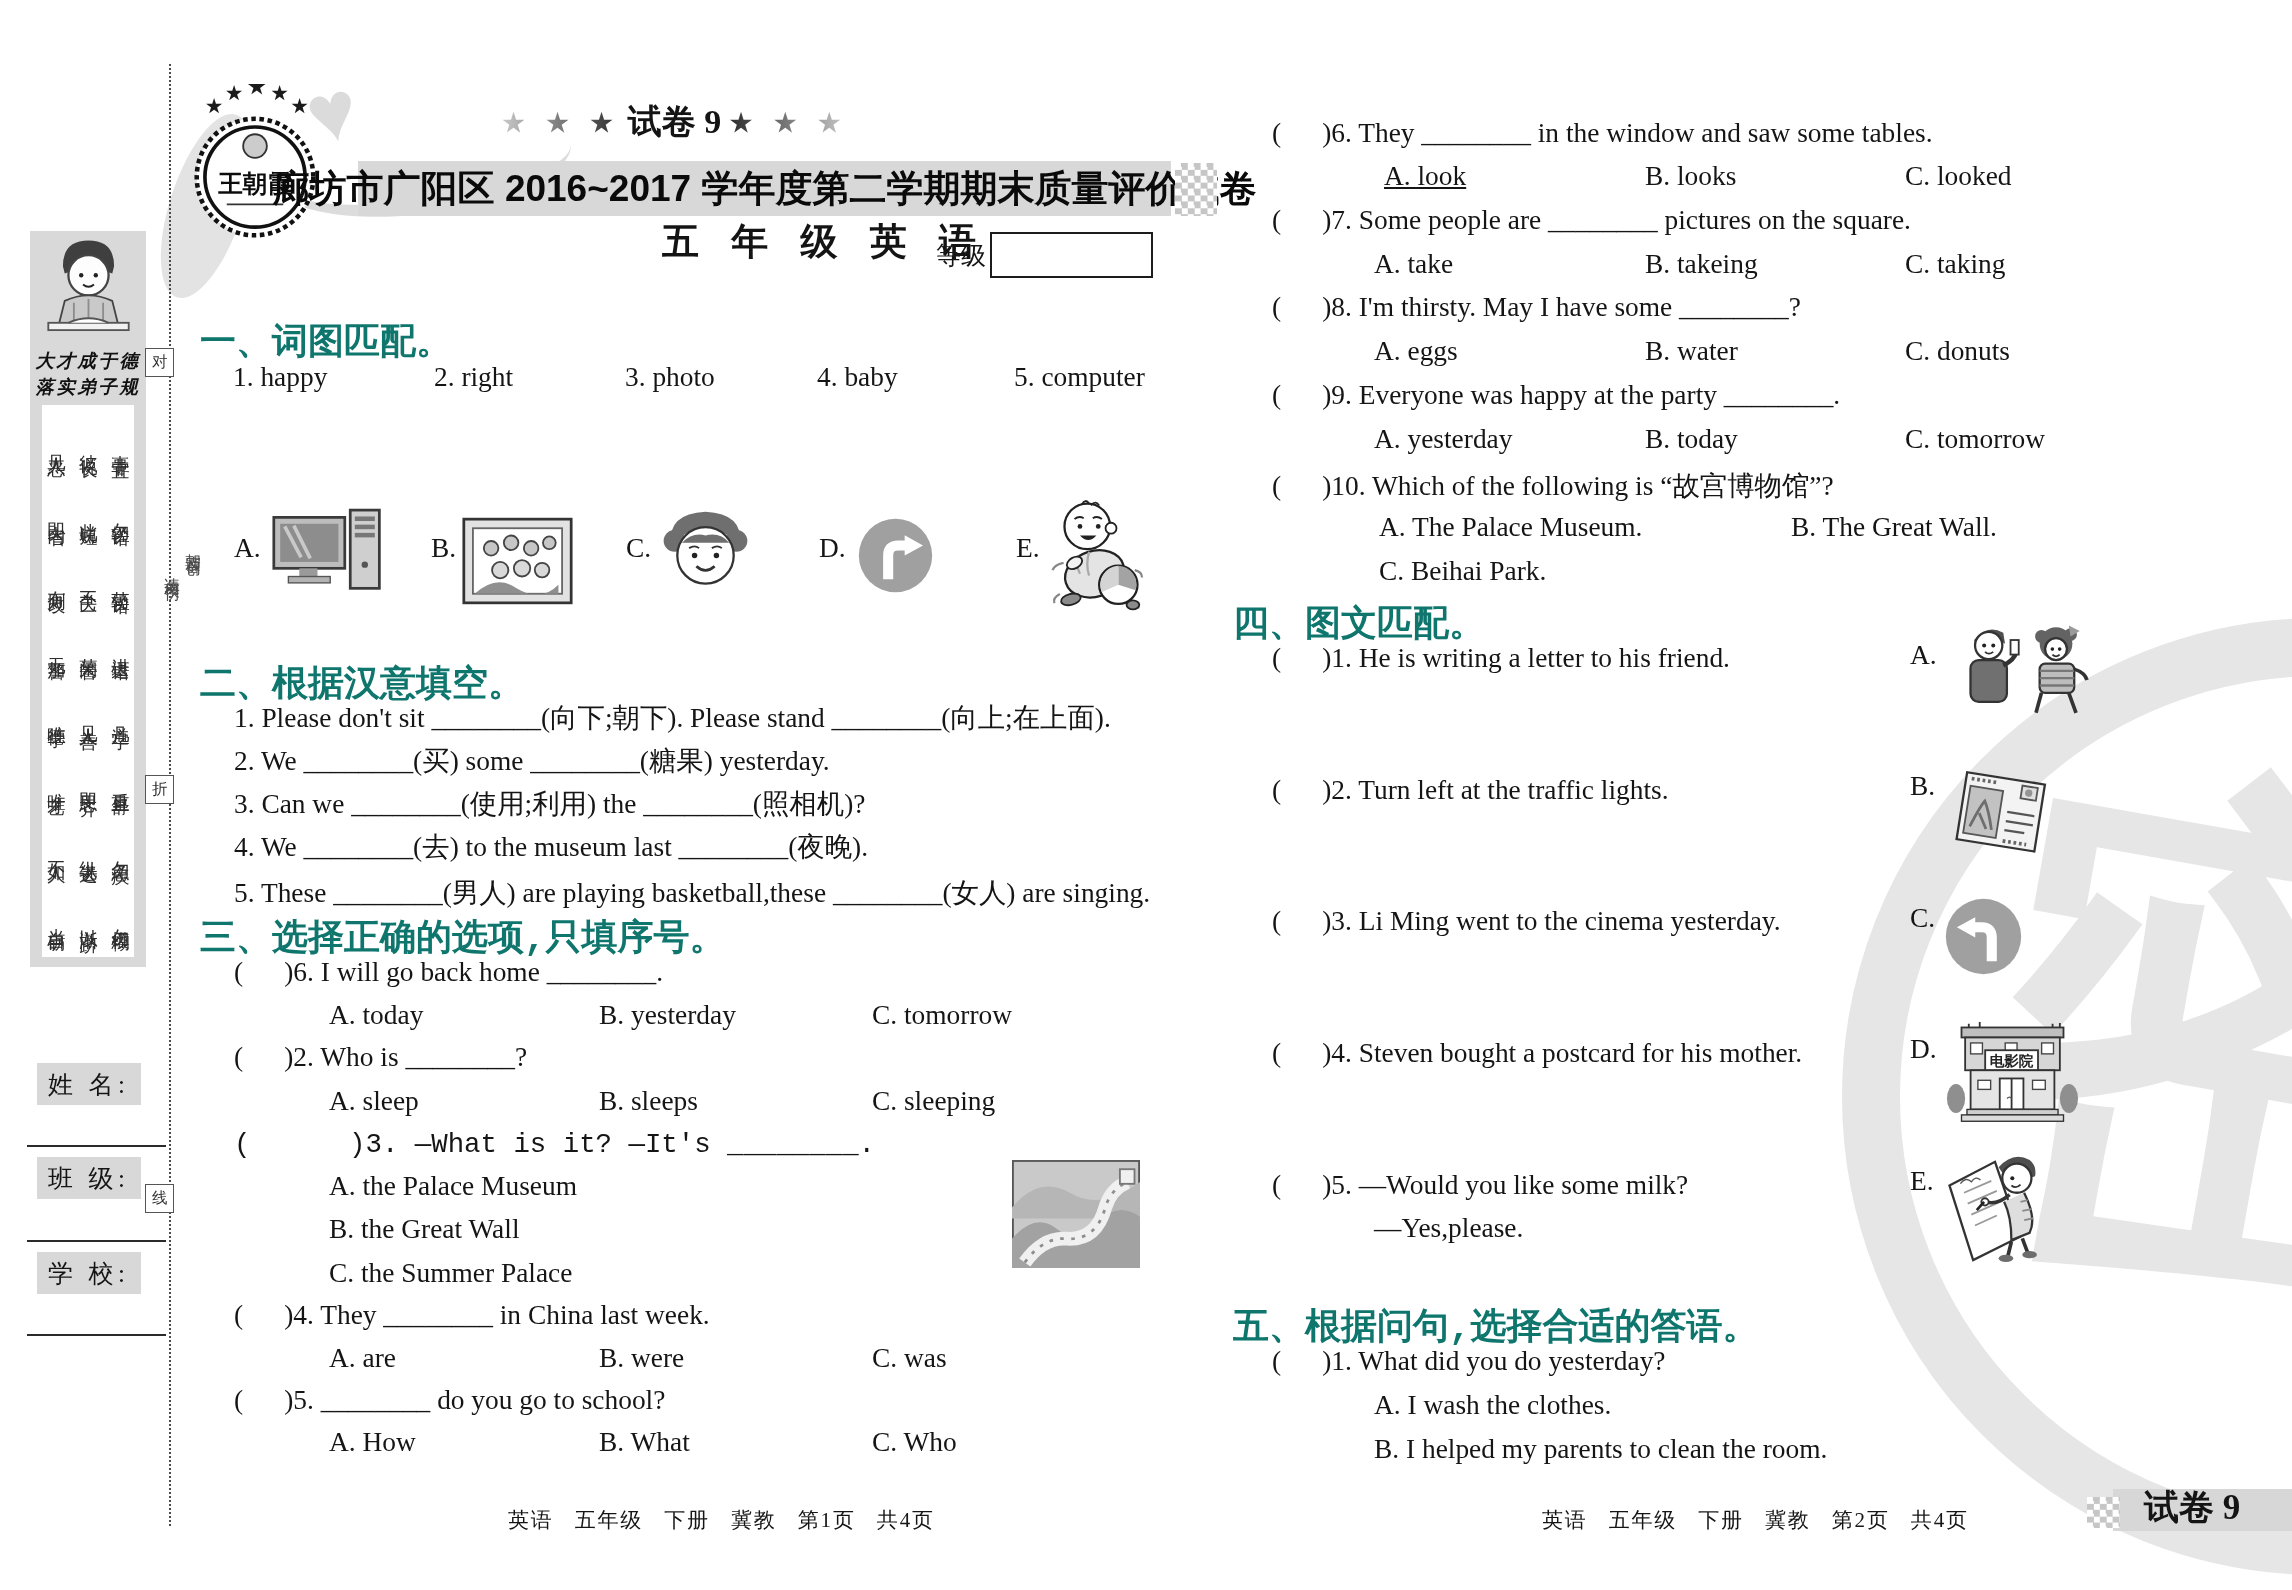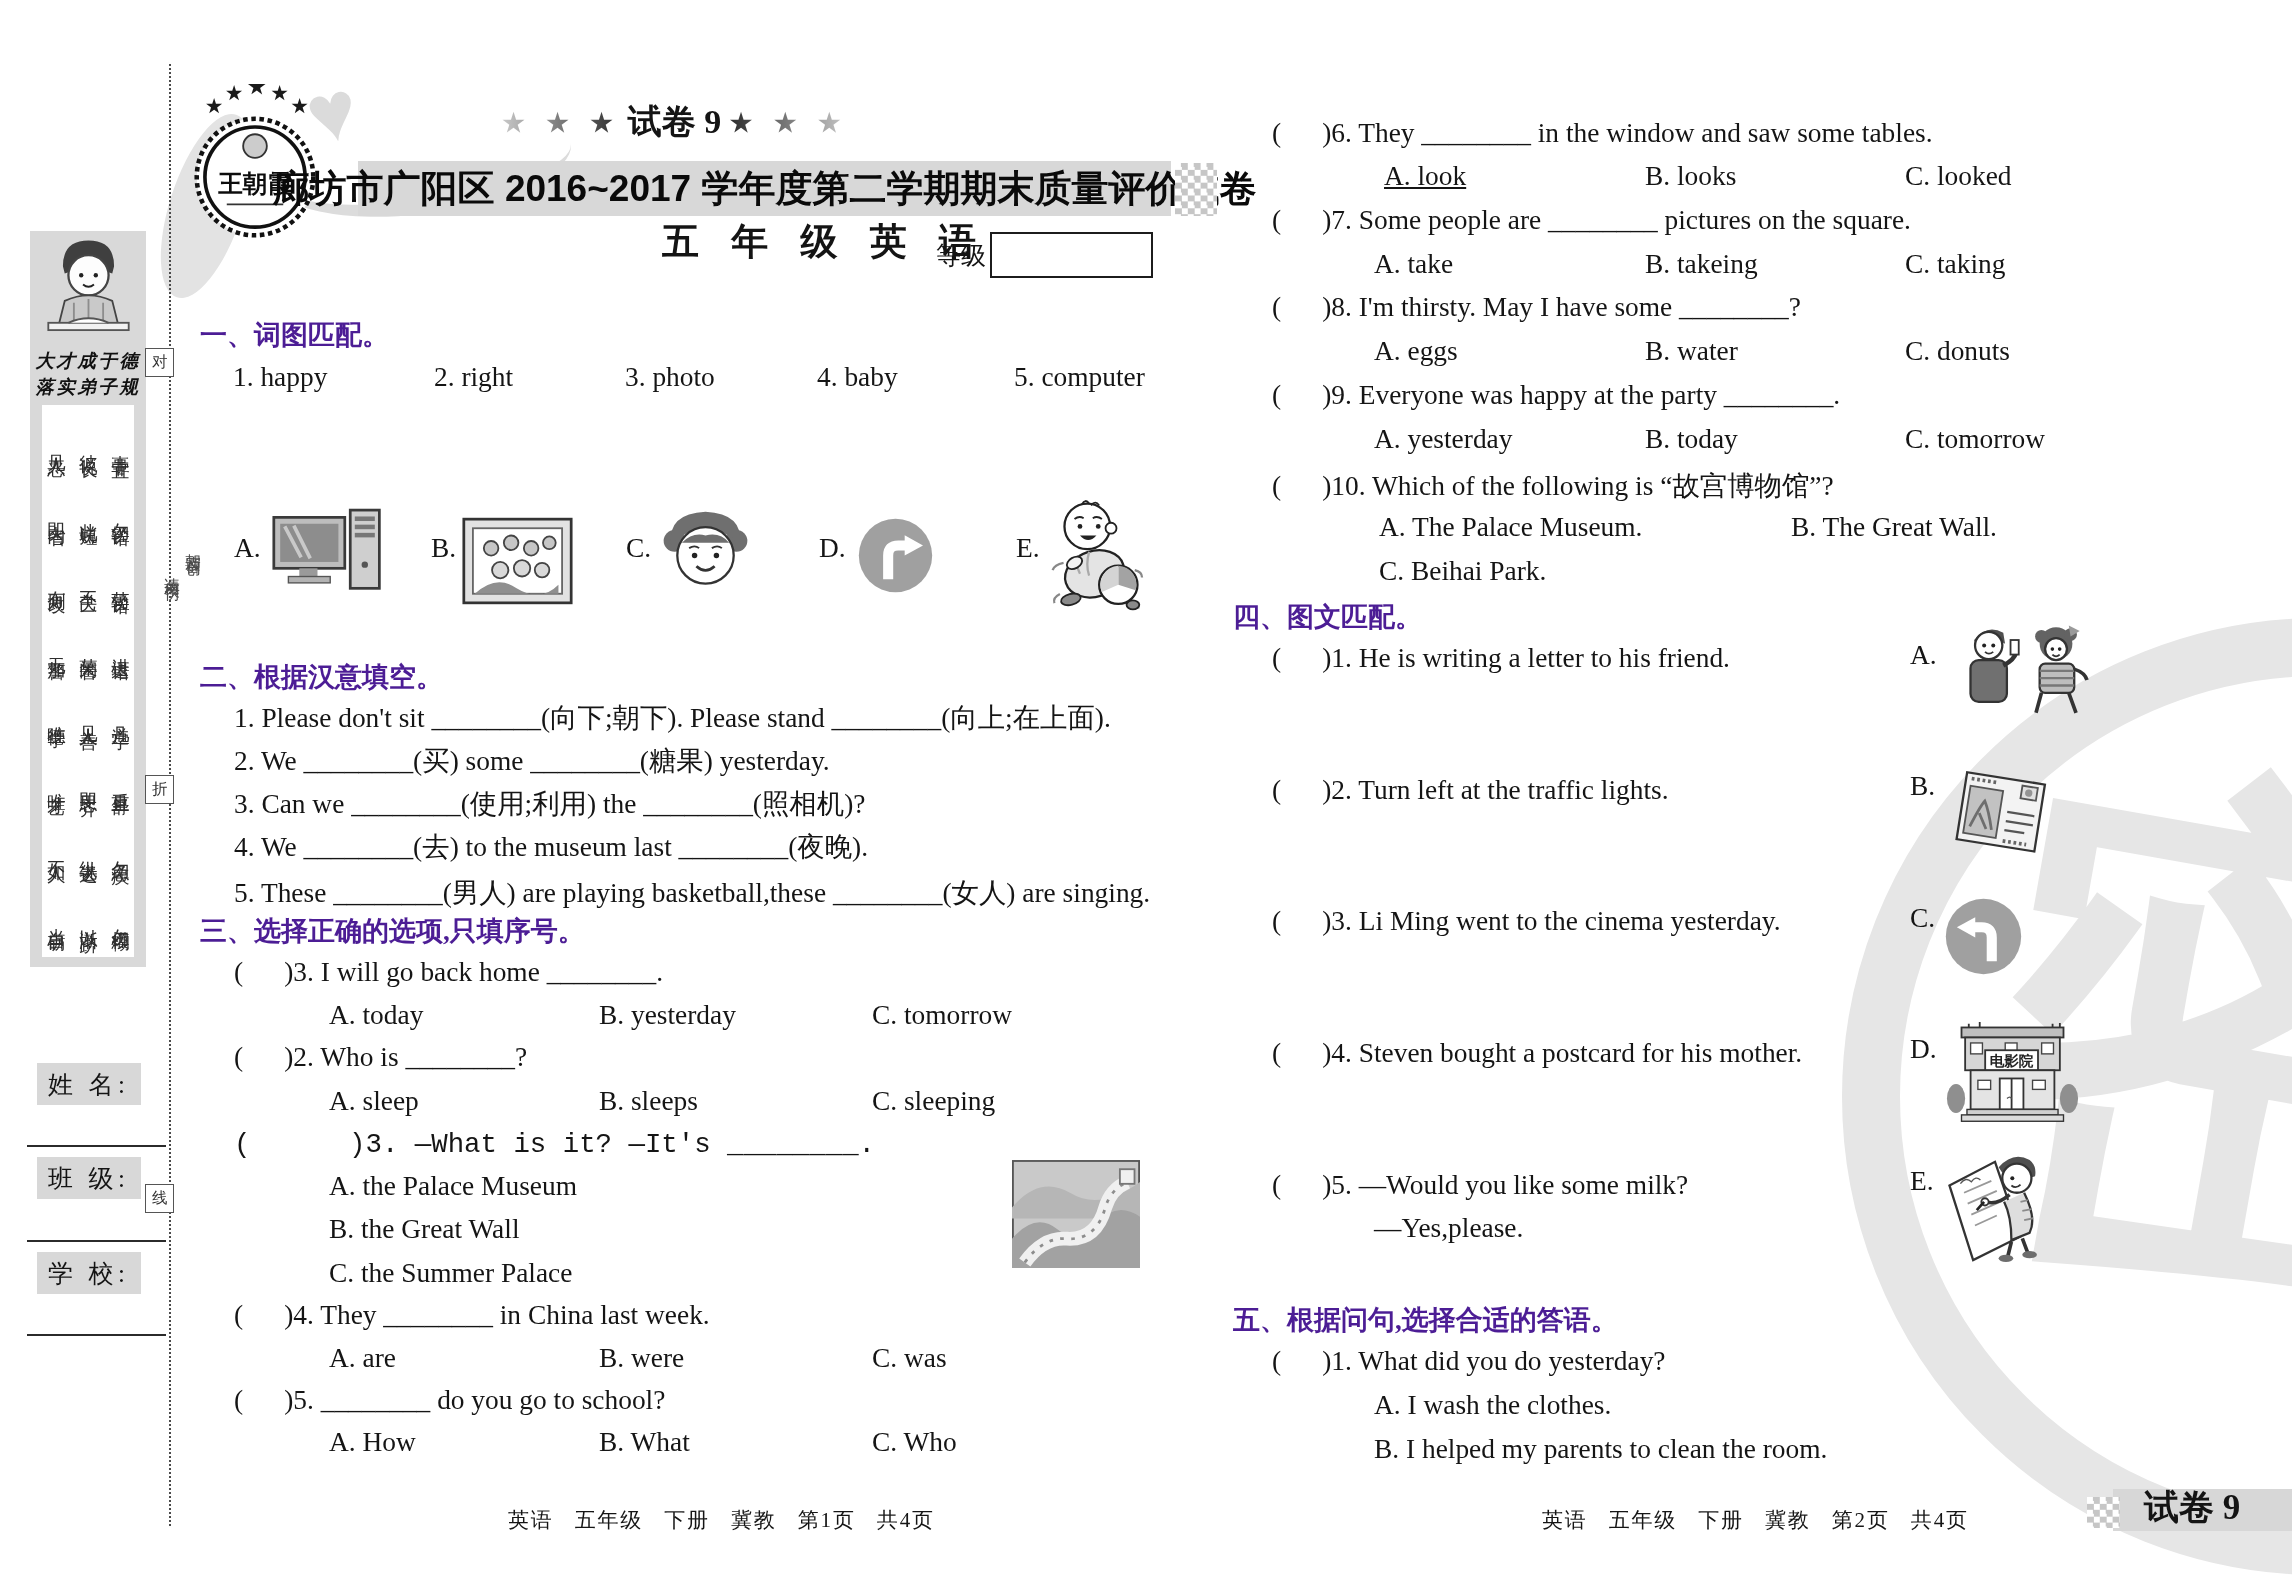--- a/index.html
+++ b/index.html
@@ -2,21 +2,21 @@
 <html lang="zh" style="font-size:14.6px"><head>
 <meta charset="utf-8">
 <style>
   html,body{margin:0;padding:0;background:#9e9e9e;}
   #page{position:relative;width:2293px;height:1591px;background:#ffffff;overflow:hidden;
         font-family:"Liberation Serif",serif;color:#141414;}
   .abs{position:absolute;}
   
   .t{position:absolute;white-space:pre;font-size:27.4px;font-family:"Liberation Serif",serif;color:#151515;z-index:3;}
   
-  .h{position:absolute;white-space:pre;font-size:27px;font-weight:bold;font-family:Liberation Serif, serif;color:#4c1d95;z-index:3;}
+  .h{position:absolute;white-space:pre;font-size:36px;font-weight:bold;font-family:Liberation Mono, monospace;color:#0f766e;z-index:3;}
   .small{font-size:21px;letter-spacing:1.8px;}
   
   .titlebar{position:absolute;left:358px;top:161px;width:813px;height:55px;background:#d8d8d8;z-index:2;
             display:flex;align-items:center;justify-content:center;}
   .titlebar span{font-family:"Liberation Sans",sans-serif;font-weight:bold;font-size:37px;color:#0a0a0a;white-space:pre;}
   .starline{position:absolute;left:501px;top:99px;z-index:2;display:flex;align-items:center;}
   .stars-l,.stars-r{font-size:25px;letter-spacing:6.4px;background:linear-gradient(90deg,#c9c9c9,#2c2c2c);
         -webkit-background-clip:text;background-clip:text;color:transparent;white-space:pre;}
   .stars-r{background:linear-gradient(90deg,#2c2c2c,#c9c9c9);-webkit-background-clip:text;background-clip:text;}
   .paperno{font-size:34px;font-weight:bold;margin:0 7.3px;white-space:pre;font-family:"Liberation Serif",serif;}
@@ -256,21 +256,21 @@
   </div>
 
   <div class="h" style="left:200px;top:659px;">二、根据汉意填空。</div>
   <div class="t" style="left:234px;top:700px;">1. Please don't sit ________(向下;朝下). Please stand ________(向上;在上面).</div>
   <div class="t" style="left:234px;top:743px;">2. We ________(买) some ________(糖果) yesterday.</div>
   <div class="t" style="left:234px;top:786px;">3. Can we ________(使用;利用) the ________(照相机)?</div>
   <div class="t" style="left:234px;top:829px;">4. We ________(去) to the museum last ________(夜晚).</div>
   <div class="t" style="left:234px;top:875px;">5. These ________(男人) are playing basketball,these ________(女人) are singing.</div>
 
   <div class="h" style="left:200px;top:913px;">三、选择正确的选项,只填序号。</div>
-  <div class="t" style="left:234px;top:957px;">(      )3. I will go back home ________.</div>
+  <div class="t" style="left:234px;top:957px;">(      )6. I will go back home ________.</div>
   <div class="t" style="left:329px;top:1000px;">A. today</div>
   <div class="t" style="left:599px;top:1000px;">B. yesterday</div>
   <div class="t" style="left:872px;top:1000px;">C. tomorrow</div>
   <div class="t" style="left:234px;top:1042px;">(      )2. Who is ________?</div>
   <div class="t" style="left:329px;top:1086px;">A. sleep</div>
   <div class="t" style="left:599px;top:1086px;">B. sleeps</div>
   <div class="t" style="left:872px;top:1086px;">C. sleeping</div>
   <div class="t" style="left:234px;top:1129px;font-family:Liberation Mono, monospace;">(      )3. —What is it? —It's ________.</div>
   <div class="t" style="left:329px;top:1171px;">A. the Palace Museum</div>
   <div class="t" style="left:329px;top:1214px;">B. the Great Wall</div>

